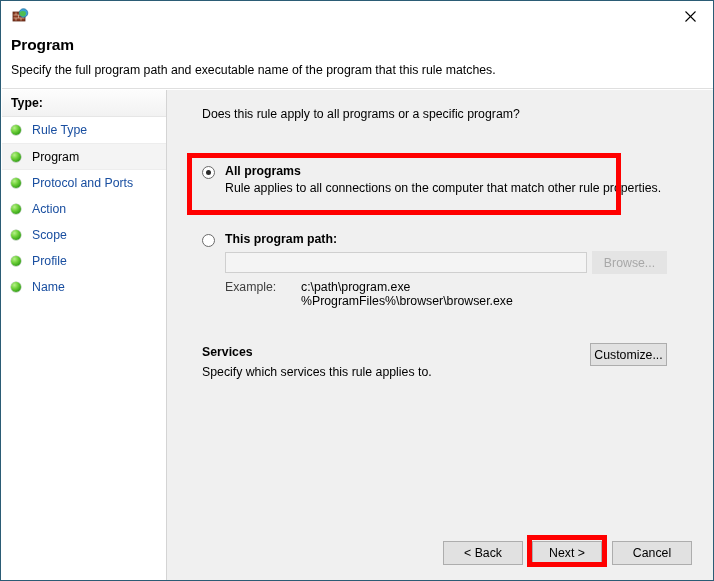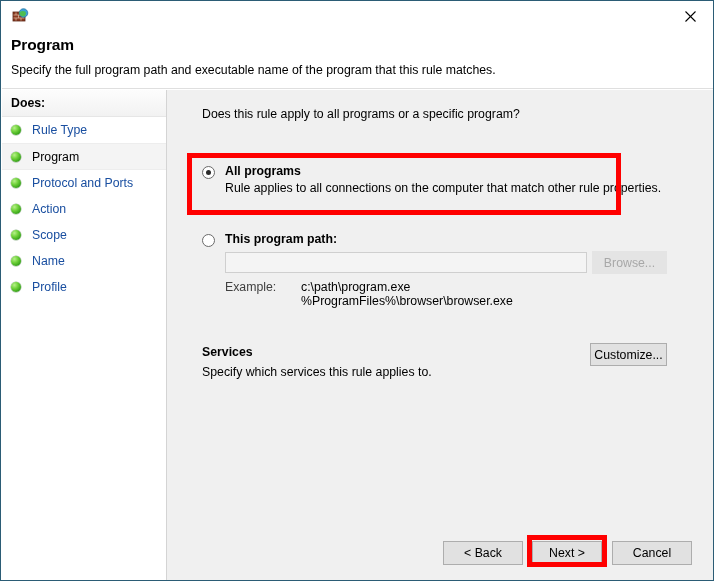--- a/index.html
+++ b/index.html
@@ -362,21 +362,21 @@
 
   <div class="header">
     <div class="header-title">Program</div>
     <div class="header-sub">Specify the full program path and executable name of the program that this rule matches.</div>
   </div>
 
   <div class="body">
 
     <div class="sidebar">
       <div class="steps-header">
-        <span>Does:</span>
+        <span>Type:</span>
       </div>
 
       <div class="step-item">
         <span class="step-bullet"></span>
         <span class="step-label">Rule Type</span>
       </div>
 
       <div class="step-item current">
         <span class="step-bullet"></span>
         <span class="step-label">Program</span>
@@ -392,26 +392,26 @@
         <span class="step-label">Action</span>
       </div>
 
       <div class="step-item">
         <span class="step-bullet"></span>
         <span class="step-label">Scope</span>
       </div>
 
       <div class="step-item">
         <span class="step-bullet"></span>
+        <span class="step-label">Profile</span>
+      </div>
+
+      <div class="step-item">
+        <span class="step-bullet"></span>
         <span class="step-label">Name</span>
-      </div>
-
-      <div class="step-item">
-        <span class="step-bullet"></span>
-        <span class="step-label">Profile</span>
       </div>
     </div>
 
     <div class="content">
 
       <div class="question">Does this rule apply to all programs or a specific program?</div>
 
       <div class="radio-row" id="opt-all-programs">
         <span class="radio-dot checked"></span>
         <span class="radio-label">All programs</span>

